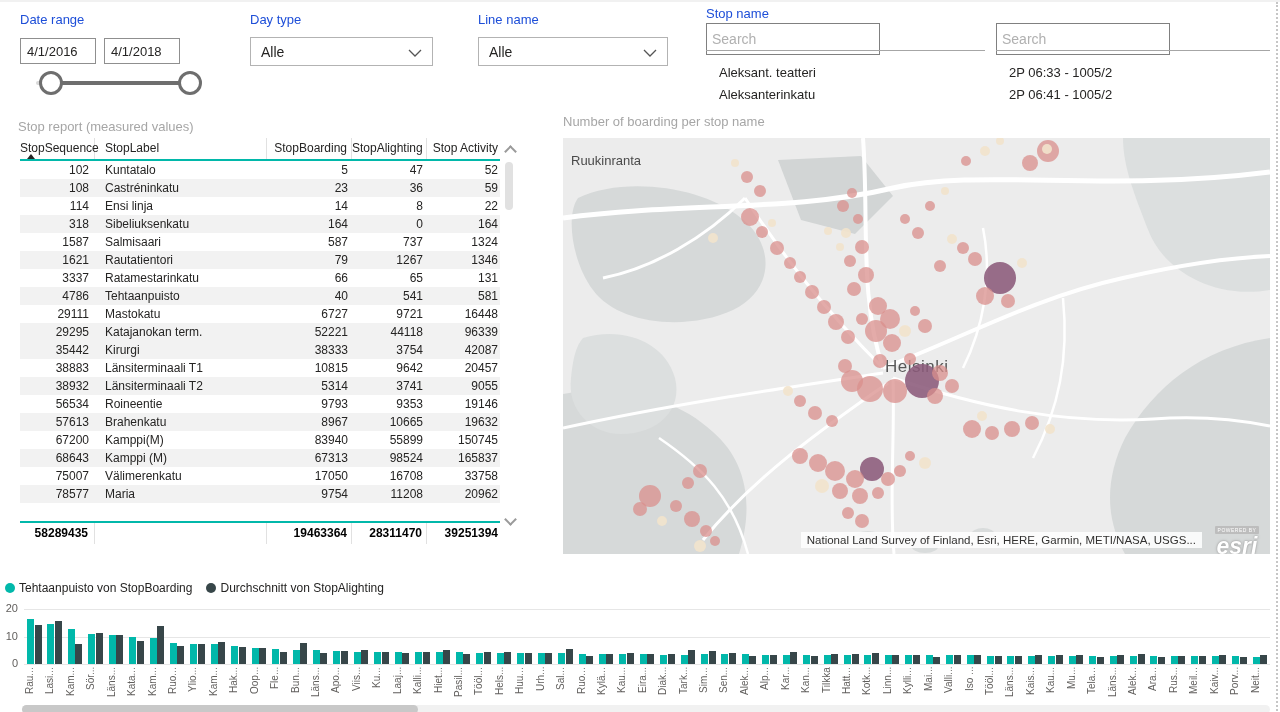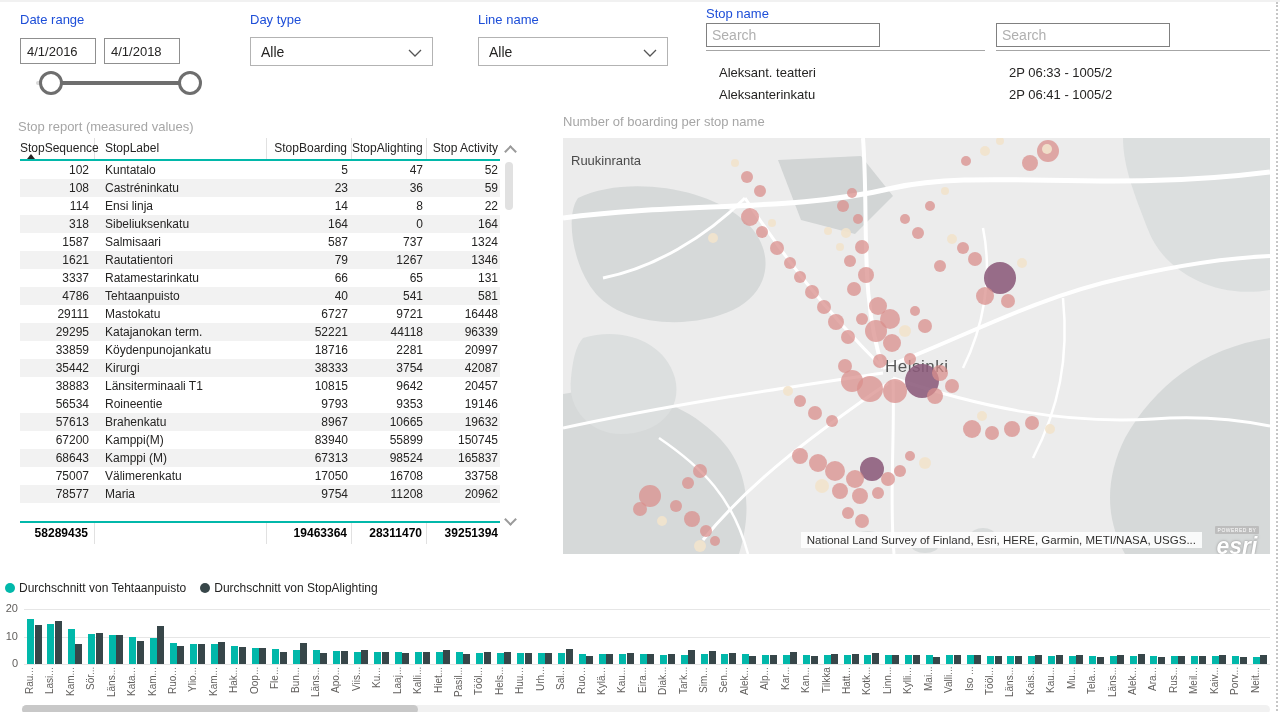--- a/index.html
+++ b/index.html
@@ -10,21 +10,21 @@
   
   .flabel{font-size:13px;color:#1d4ed8;}
   .datebox{box-sizing:border-box;width:76px;height:26px;border:1px solid #8f8f8f;font-family:"Liberation Sans",sans-serif;
            font-size:13px;color:#252423;padding:0 6px;background:#fff;}
   .slider-track{height:4px;background:#6e6e6e;border-radius:2px;}
   .slider-track-ext{height:4px;background:#d9d9d9;border-radius:2px;}
   .handle{box-sizing:border-box;width:24px;height:24px;border:3px solid #6e6e6e;border-radius:50%;background:#fff;cursor:pointer;}
   .dropdown{box-sizing:border-box;height:29px;border:1px solid #b3b3b3;background:#fff;display:flex;align-items:center;
             justify-content:space-between;padding:0 10px;cursor:pointer;}
   .dropdown .val{font-size:14px;color:#252423;}
-  .searchbox{box-sizing:border-box;width:174px;height:24px;border:1px solid #808080;font-family:"Liberation Sans",sans-serif;
+  .searchbox{box-sizing:border-box;width:174px;height:32px;border:1px solid #808080;font-family:"Liberation Sans",sans-serif;
              font-size:14px;color:#252423;padding:0 5px;}
   .searchbox::placeholder{color:#b0b0b0;}
   .slicer-divider{height:1px;background:#a6a6a6;}
   .slicer-item{font-size:13px;color:#252423;height:22px;line-height:22px;cursor:pointer;}
 
   
   .panel-title{font-size:13px;color:#a6a6a6;}
   .tbl-header{display:flex;align-items:center;height:21px;font-size:12px;color:#252423;}
   .th{box-sizing:border-box;border-right:1px solid #e1e1e1;height:21px;line-height:21px;cursor:pointer;}
   .th:last-child{border-right:none;}
@@ -185,40 +185,40 @@
         <div class="td c3">9721</div>
         <div class="td c4">16448</div>
       </div>
       <div class="tr alt">
         <div class="td c0">29295</div>
         <div class="td c1">Katajanokan term.</div>
         <div class="td c2">52221</div>
         <div class="td c3">44118</div>
         <div class="td c4">96339</div>
       </div>
-      <div class="tr">
-        <div class="td c0">33859</div>
-        <div class="td c1">Köydenpunojankatu</div>
-        <div class="td c2">18716</div>
-        <div class="td c3">2281</div>
-        <div class="td c4">20997</div>
-      </div>
       <div class="tr alt">
         <div class="td c0">35442</div>
         <div class="td c1">Kirurgi</div>
         <div class="td c2">38333</div>
         <div class="td c3">3754</div>
         <div class="td c4">42087</div>
       </div>
       <div class="tr">
         <div class="td c0">38883</div>
         <div class="td c1">Länsiterminaali T1</div>
         <div class="td c2">10815</div>
         <div class="td c3">9642</div>
         <div class="td c4">20457</div>
+      </div>
+      <div class="tr alt">
+        <div class="td c0">38932</div>
+        <div class="td c1">Länsiterminaali T2</div>
+        <div class="td c2">5314</div>
+        <div class="td c3">3741</div>
+        <div class="td c4">9055</div>
       </div>
       <div class="tr">
         <div class="td c0">56534</div>
         <div class="td c1">Roineentie</div>
         <div class="td c2">9793</div>
         <div class="td c3">9353</div>
         <div class="td c4">19146</div>
       </div>
       <div class="tr alt">
         <div class="td c0">57613</div>
@@ -400,21 +400,21 @@
     <div class="map-attrib">National Land Survey of Finland, Esri, HERE, Garmin, METI/NASA, USGS...</div>
     <div class="esri-logo">
       <span class="esri-tag">POWERED BY</span><br>
       <span class="esri-word">esri</span>
     </div>
   </div>
 
   <div class="abs legend" style="left:5px;top:579px;">
     <div class="legend-item">
       <span class="dot" id="dot1" style="background: rgb(1, 184, 170);"></span>
-      <span>Durchschnitt von Tehtaanpuisto</span>
+      <span>Tehtaanpuisto von StopBoarding</span>
     </div>
     <div class="legend-item">
       <span class="dot" id="dot2" style="background: rgb(55, 70, 73);"></span>
       <span>Durchschnitt von StopAlighting</span>
     </div>
   </div>
   <div id="yticks">
       <div class="ytick" style="left: 0px; top: 655px;">0</div>
       <div class="ytick" style="left: 0px; top: 627.5px;">10</div>
       <div class="ytick" style="left: 0px; top: 600px;">20</div>

